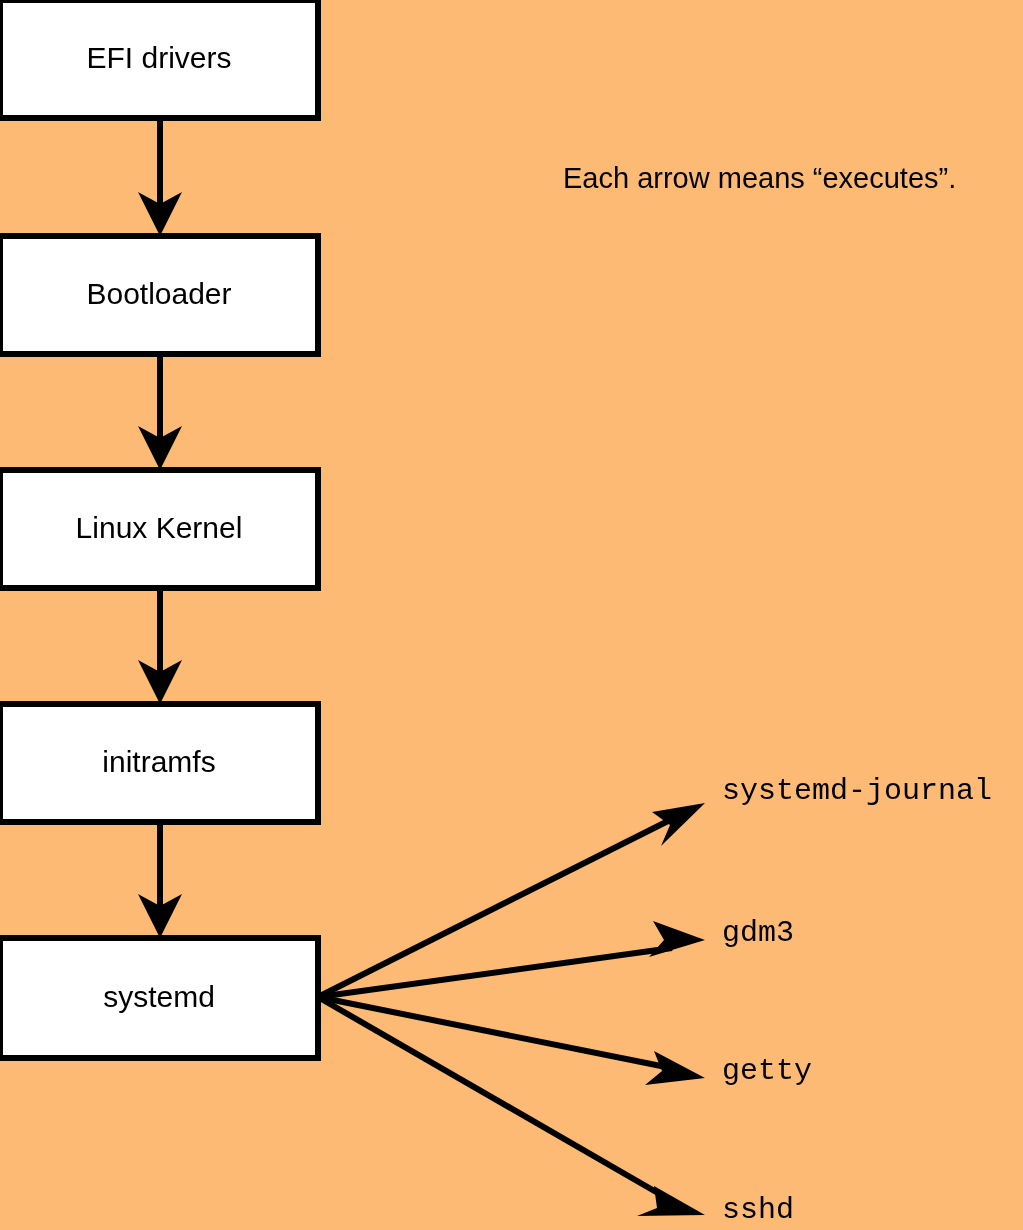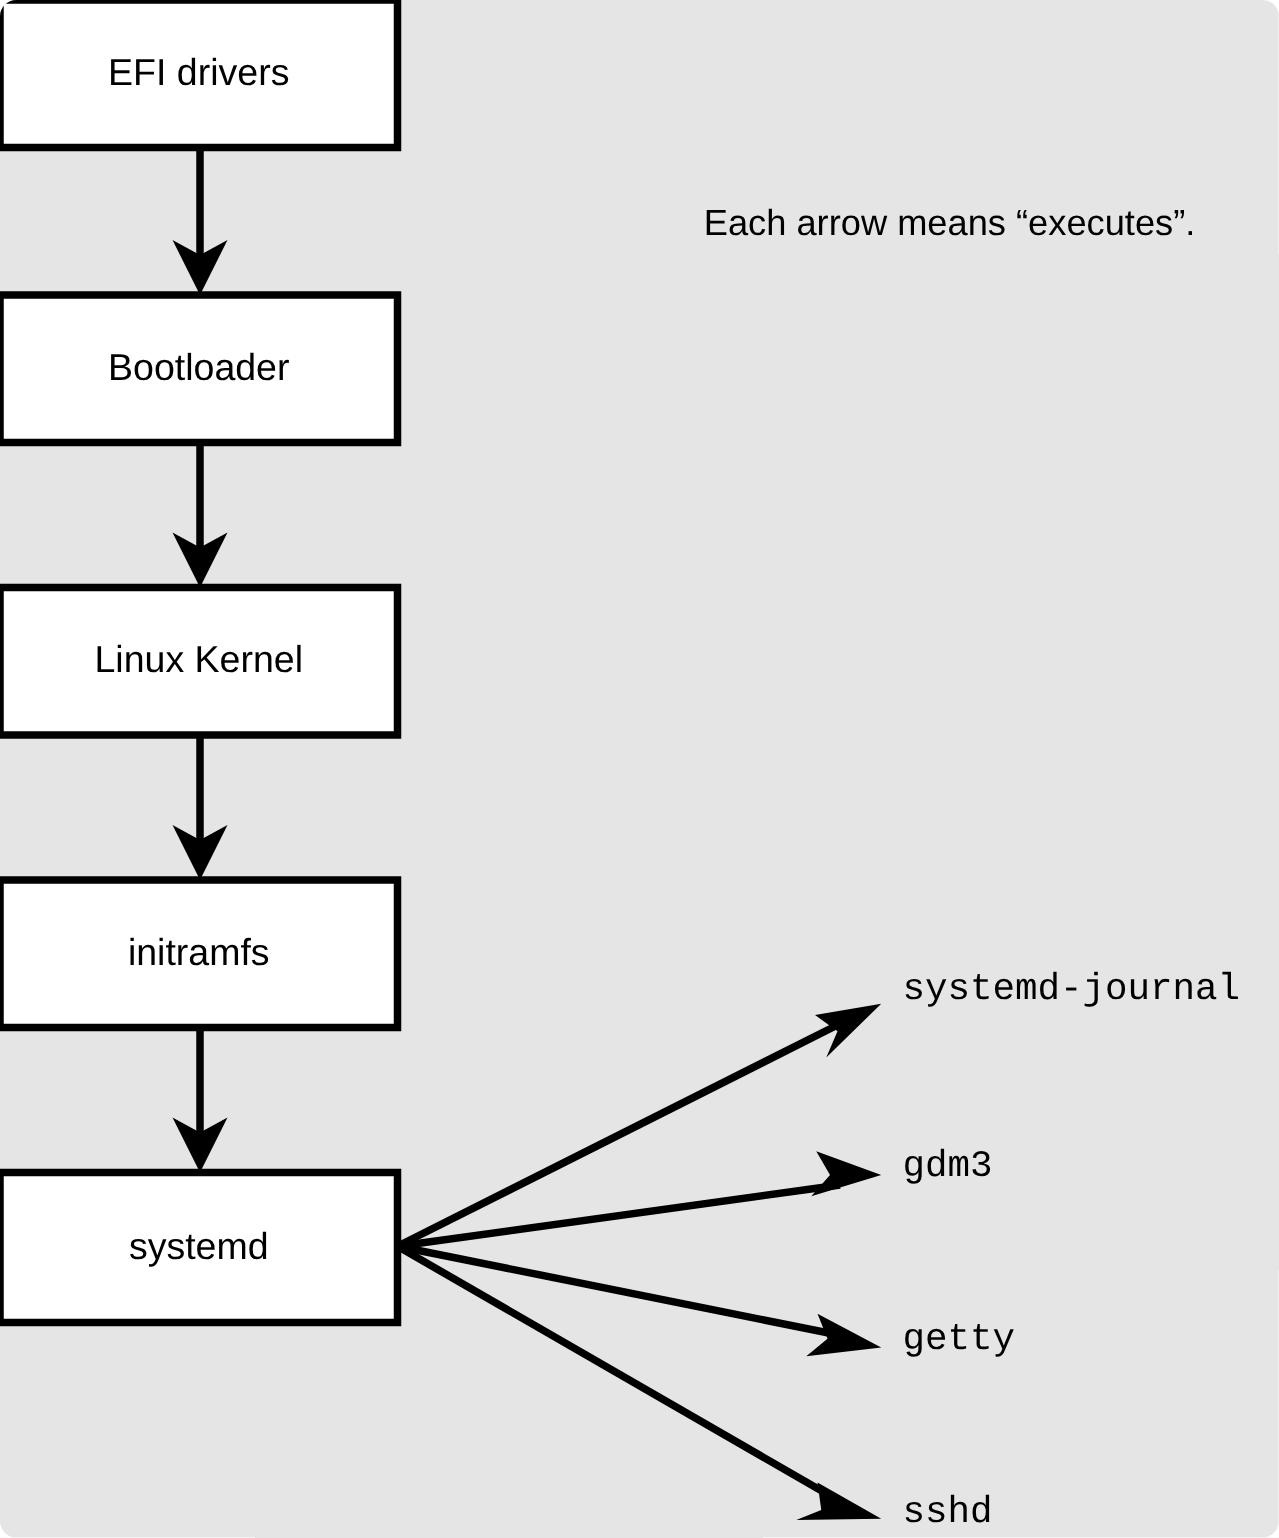--- a/index.html
+++ b/index.html
@@ -7,23 +7,22 @@
     padding: 0;
     background: #ffffff;
   }
   body {
     font-family: "Liberation Sans", sans-serif;
   }
   #canvas {
     position: relative;
     width: 1023px;
     height: 1230px;
-    background: #e5e5e5;
+    background: #fdba74;
     overflow: hidden;
-    border-radius: 13px;
   }
   #diagram-svg {
     position: absolute;
     left: 0;
     top: 0;
     width: 1023px;
     height: 1230px;
   }
   .stage-box-rect {
     fill: #ffffff;

